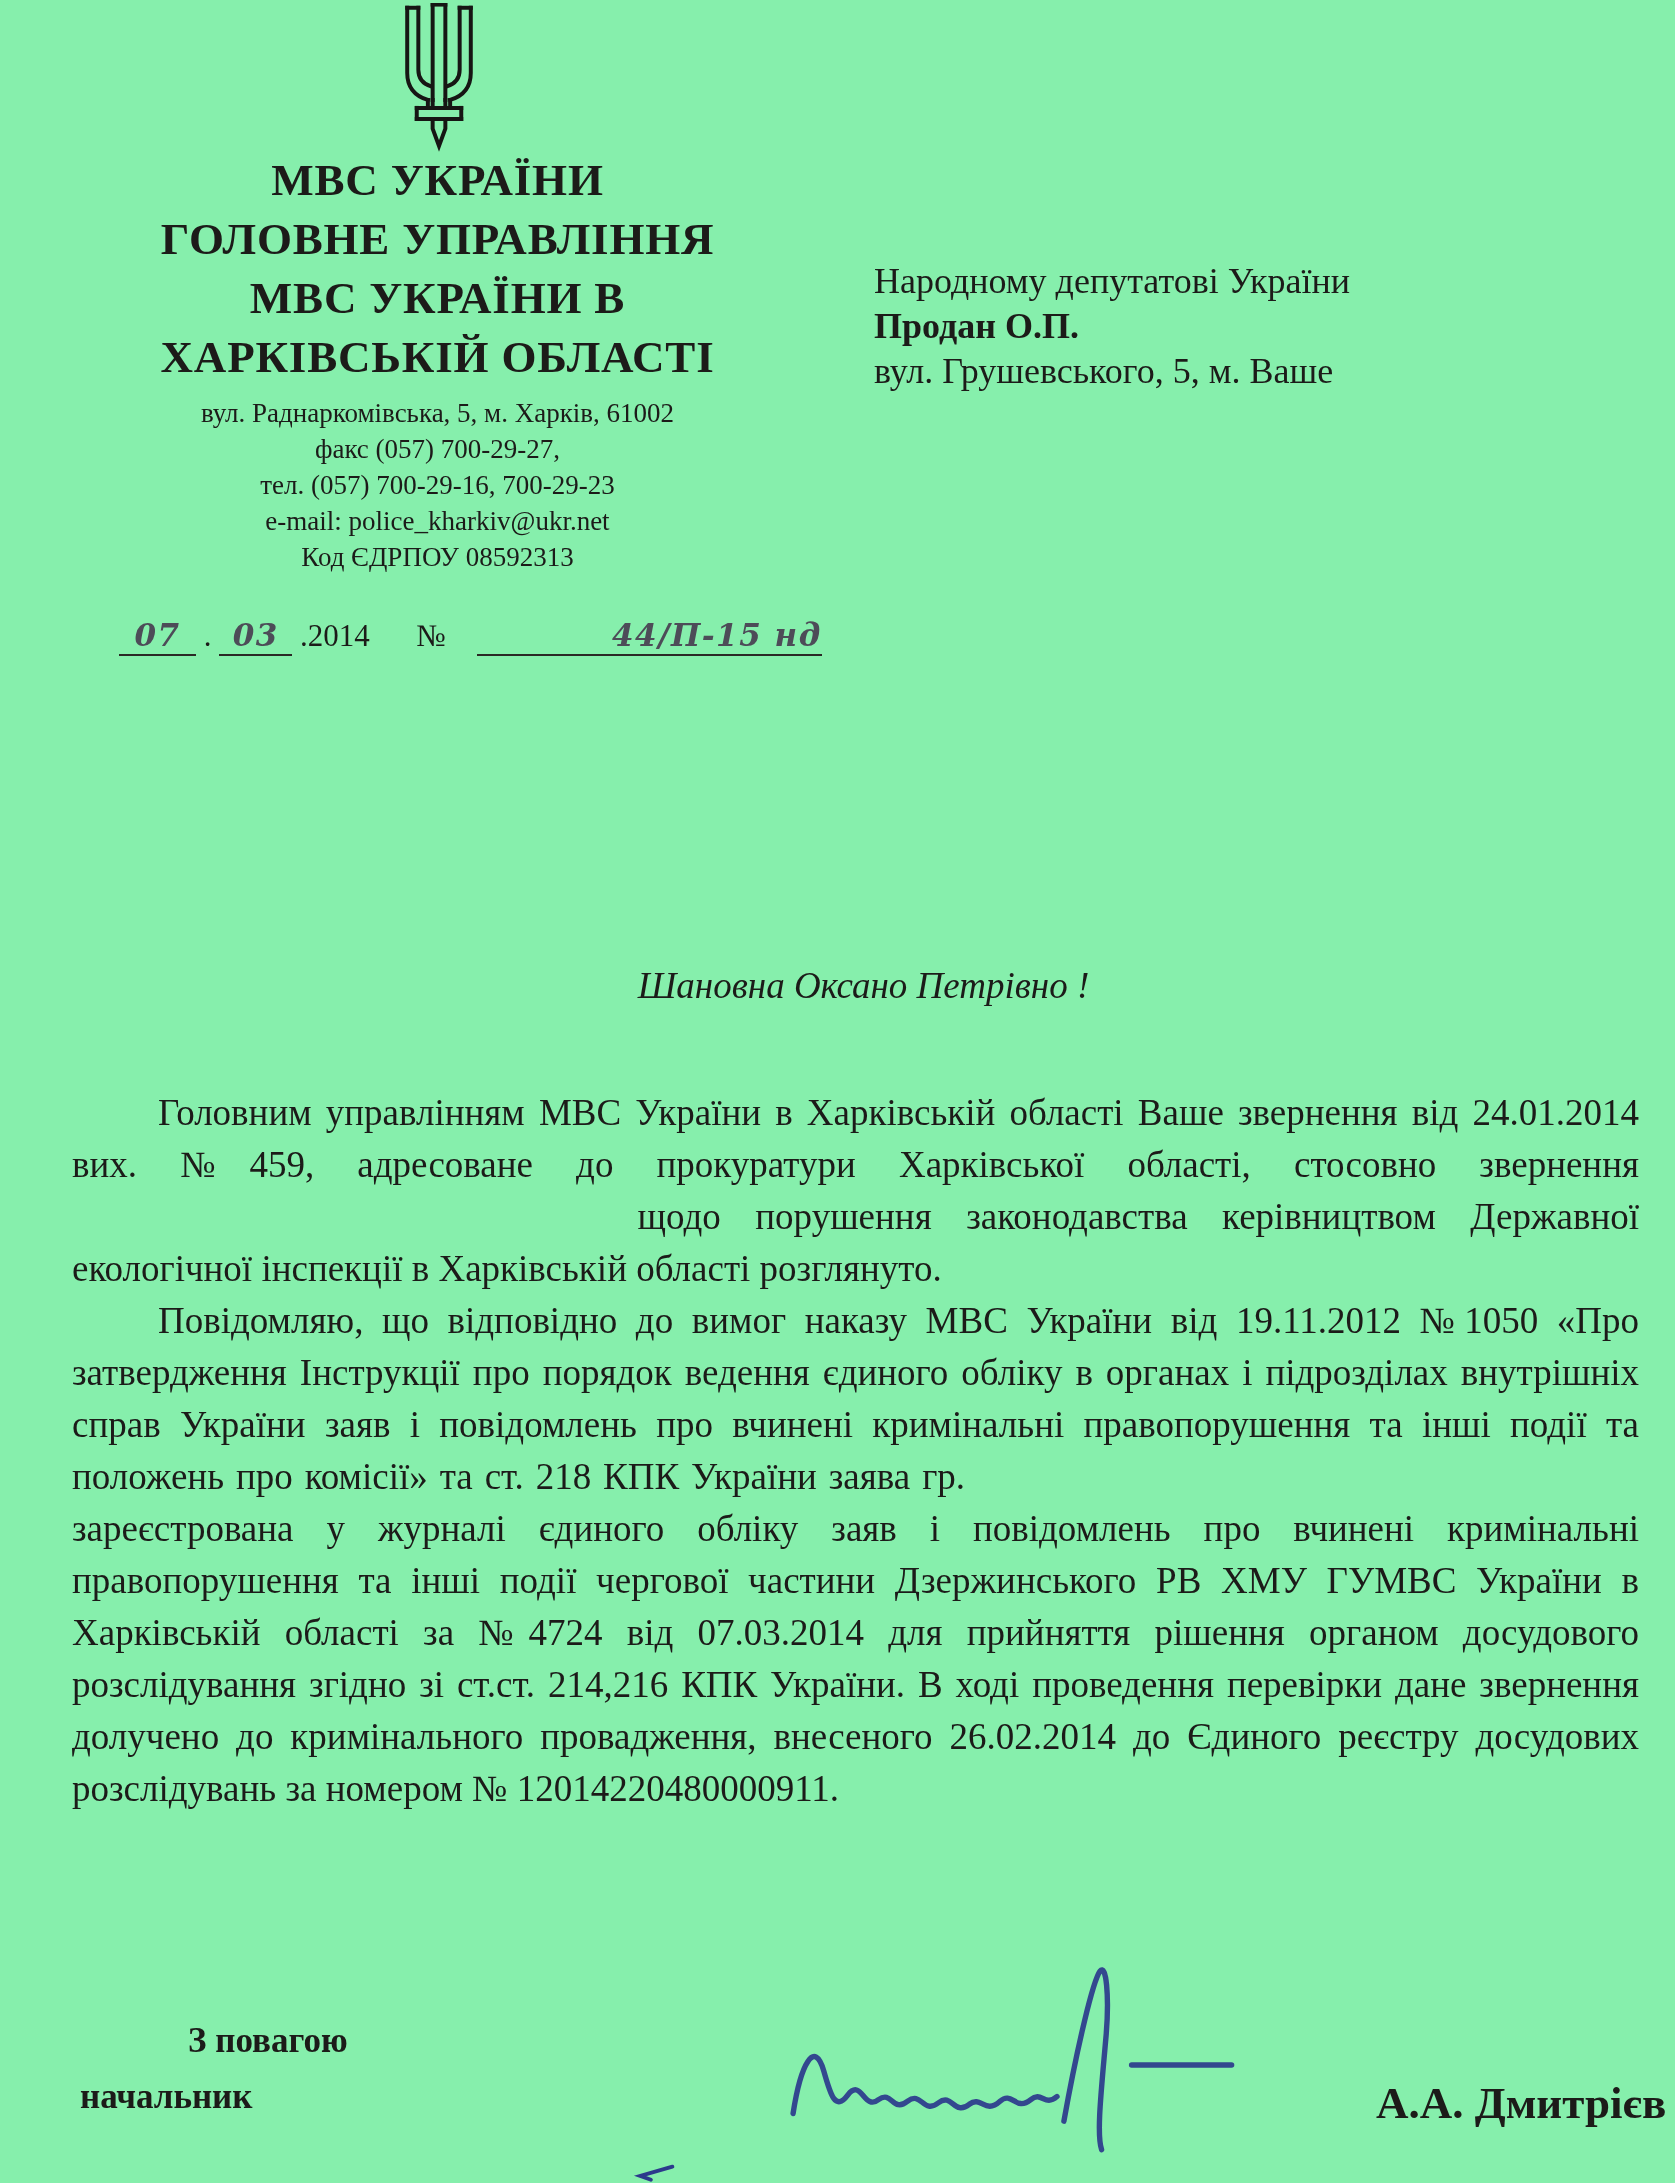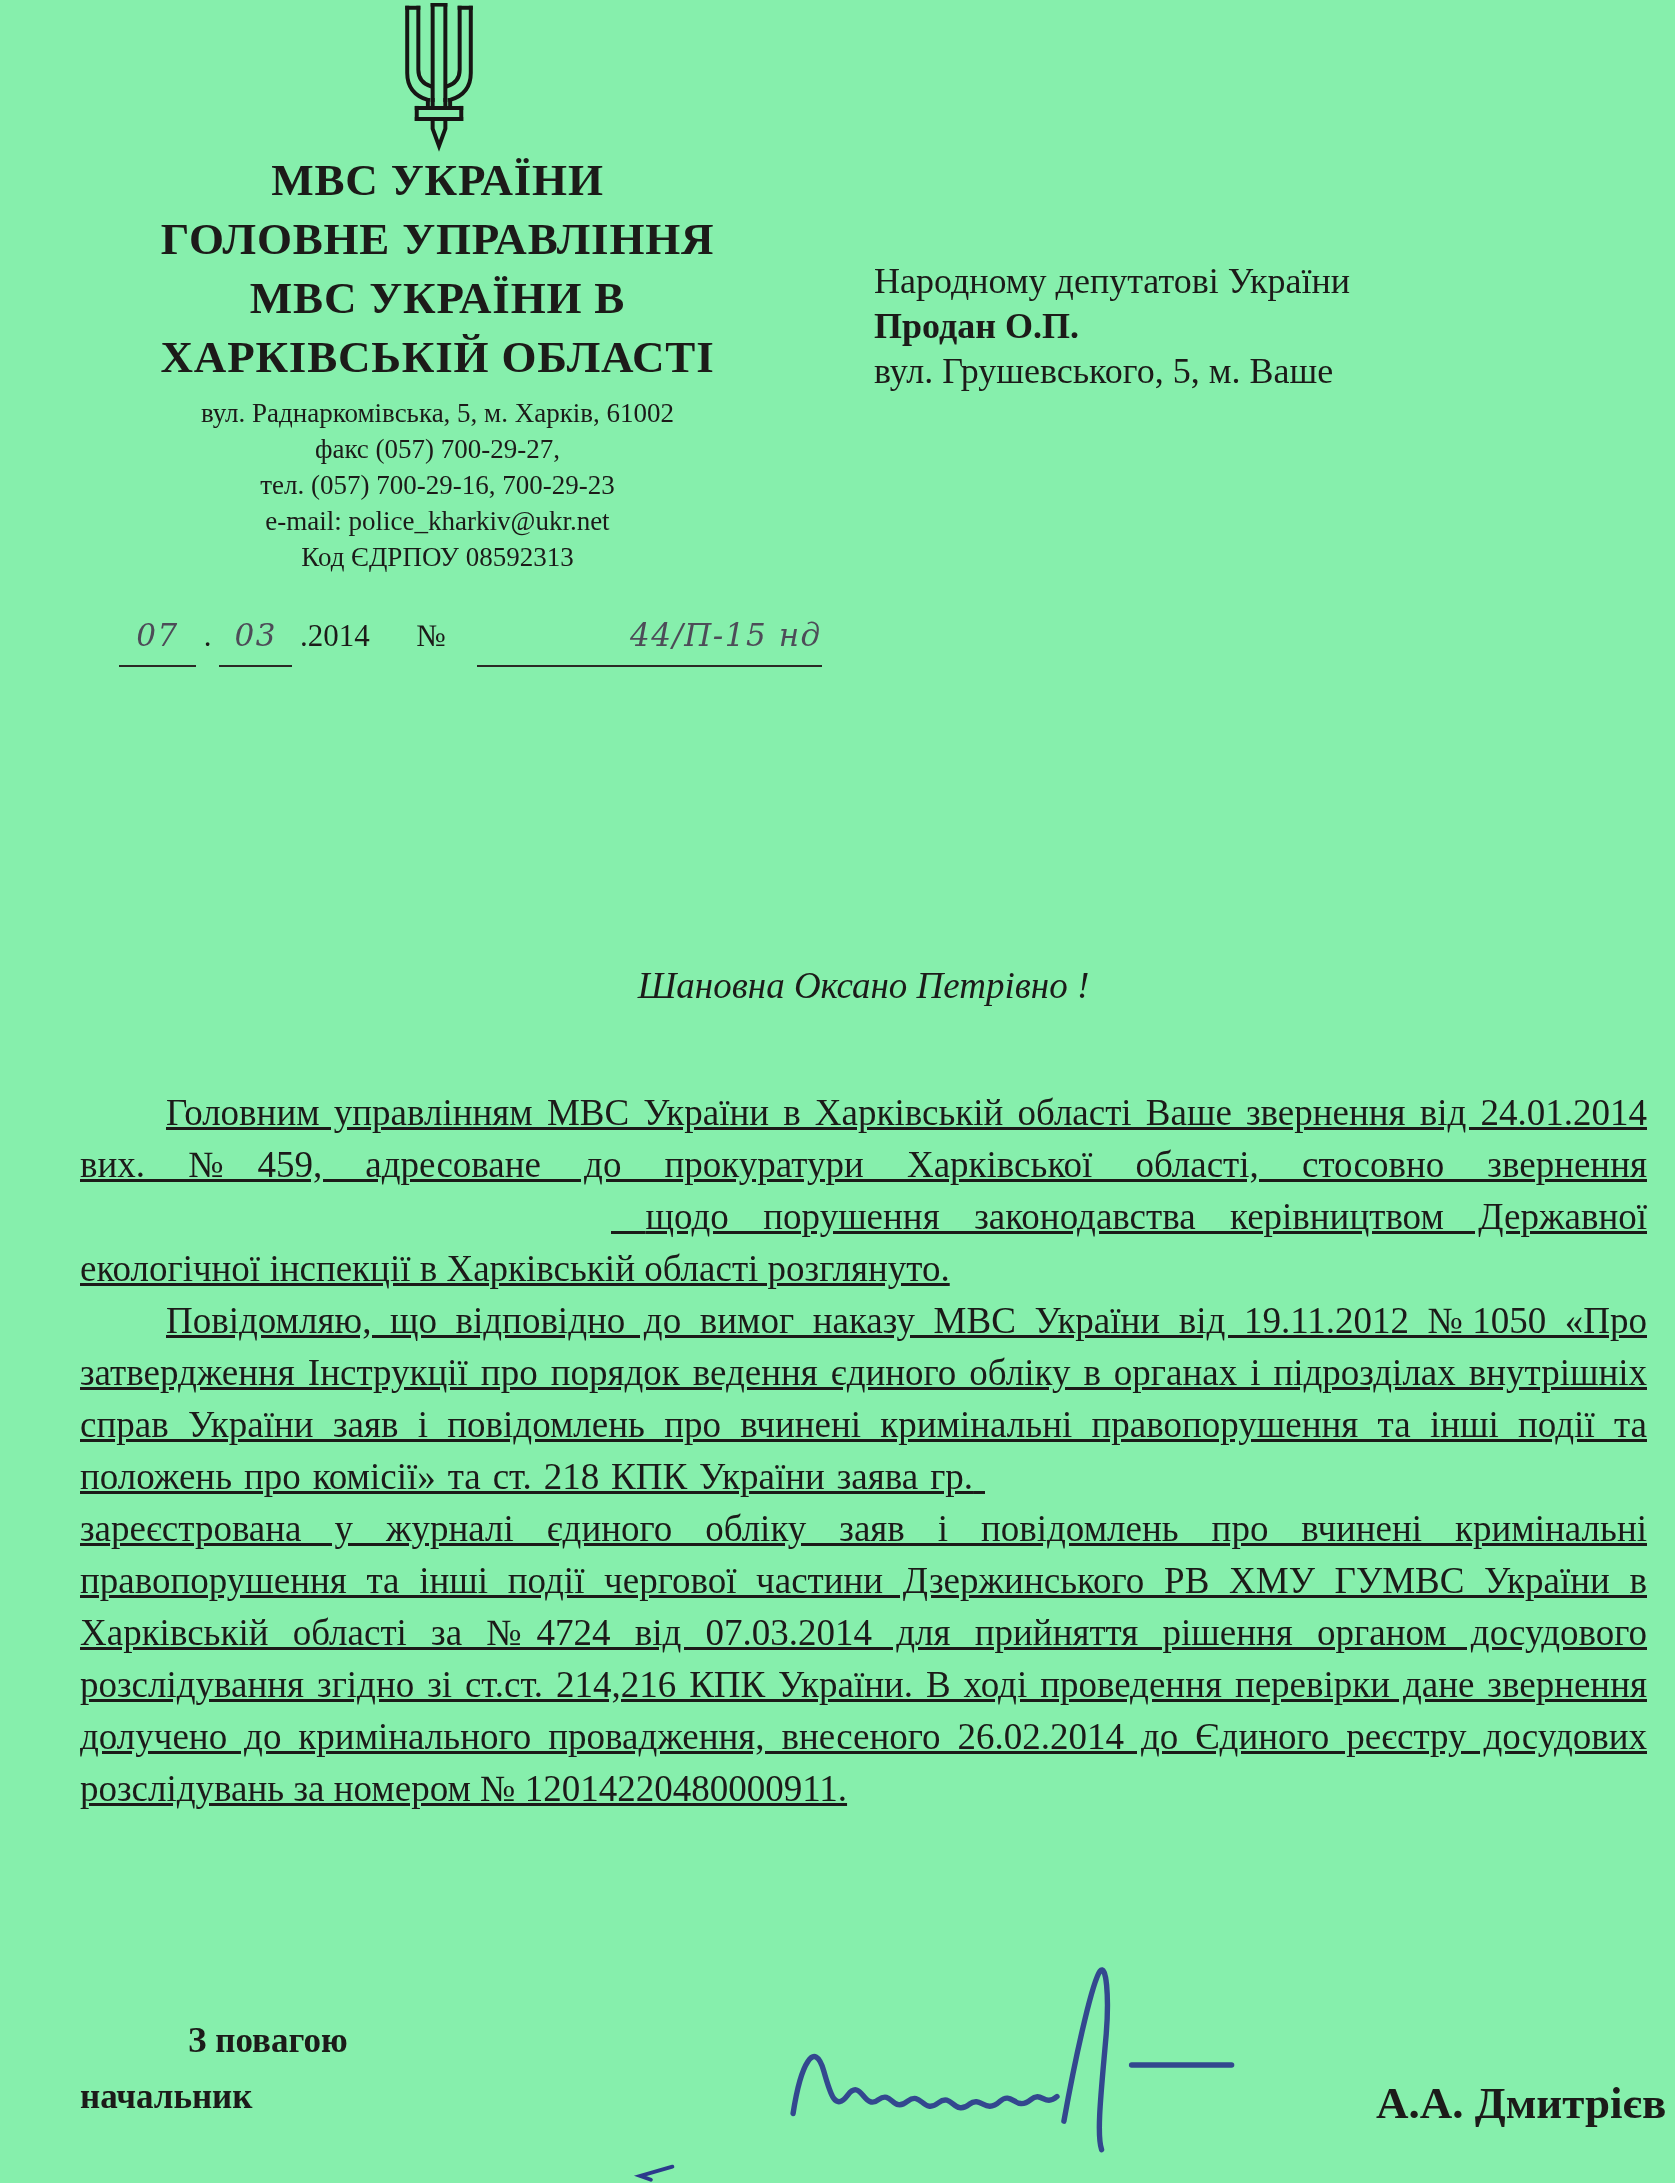--- a/index.html
+++ b/index.html
@@ -29,33 +29,34 @@
     font-style:italic;
     font-family:"DejaVu Serif", serif;
     color:#4d4c58;
     letter-spacing:1.5px;
   }
   .blank{
     display:inline-block;
     border-bottom:2.3px solid #2a2925;
     text-align:center;
     vertical-align:baseline;
-    padding-bottom:12px;
+    padding-bottom:1px;
+    font-weight:bold;
   }
   .w100{width:77px}.w90{width:73px}.w430{width:331px;text-align:right;padding-left:14px;}
   .w260{width:200px}.w300{width:239px}
   .sp40{display:inline-block;width:31px}
   .sp20{display:inline-block;width:15.4px}
   
   .salutation{
     position:absolute;left:80px;top:964px;width:1567px;
     text-align:center;font-weight:normal;font-style:italic;font-size:37px;
   }
   
-  .body-text{position:absolute;left:80px;top:1087px;width:1567px;font-size:37px;line-height:52px;text-decoration:underline;}
+  .body-text{position:absolute;left:72px;top:1087px;width:1567px;font-size:37px;line-height:52px;}
   .para{margin:0;text-align:justify;text-indent:86px;}
   .gapfill{display:inline-block;height:7.7px;}
   .g700{width:531px}.g880{width:662px}
   
   .regards{position:absolute;left:188px;top:2021px;font-weight:bold;font-size:35px;}
   .job-title{position:absolute;left:80px;top:2077px;font-weight:bold;font-size:35px;}
   .chief-name{position:absolute;left:1376px;top:2077px;font-weight:bold;font-size:45px;}
   .signature{position:absolute;left:770px;top:1948px;width:477px;height:231px;}
   .blue-mark{position:absolute;left:631px;top:2162px;width:46px;height:21.6px;}
 </style>

